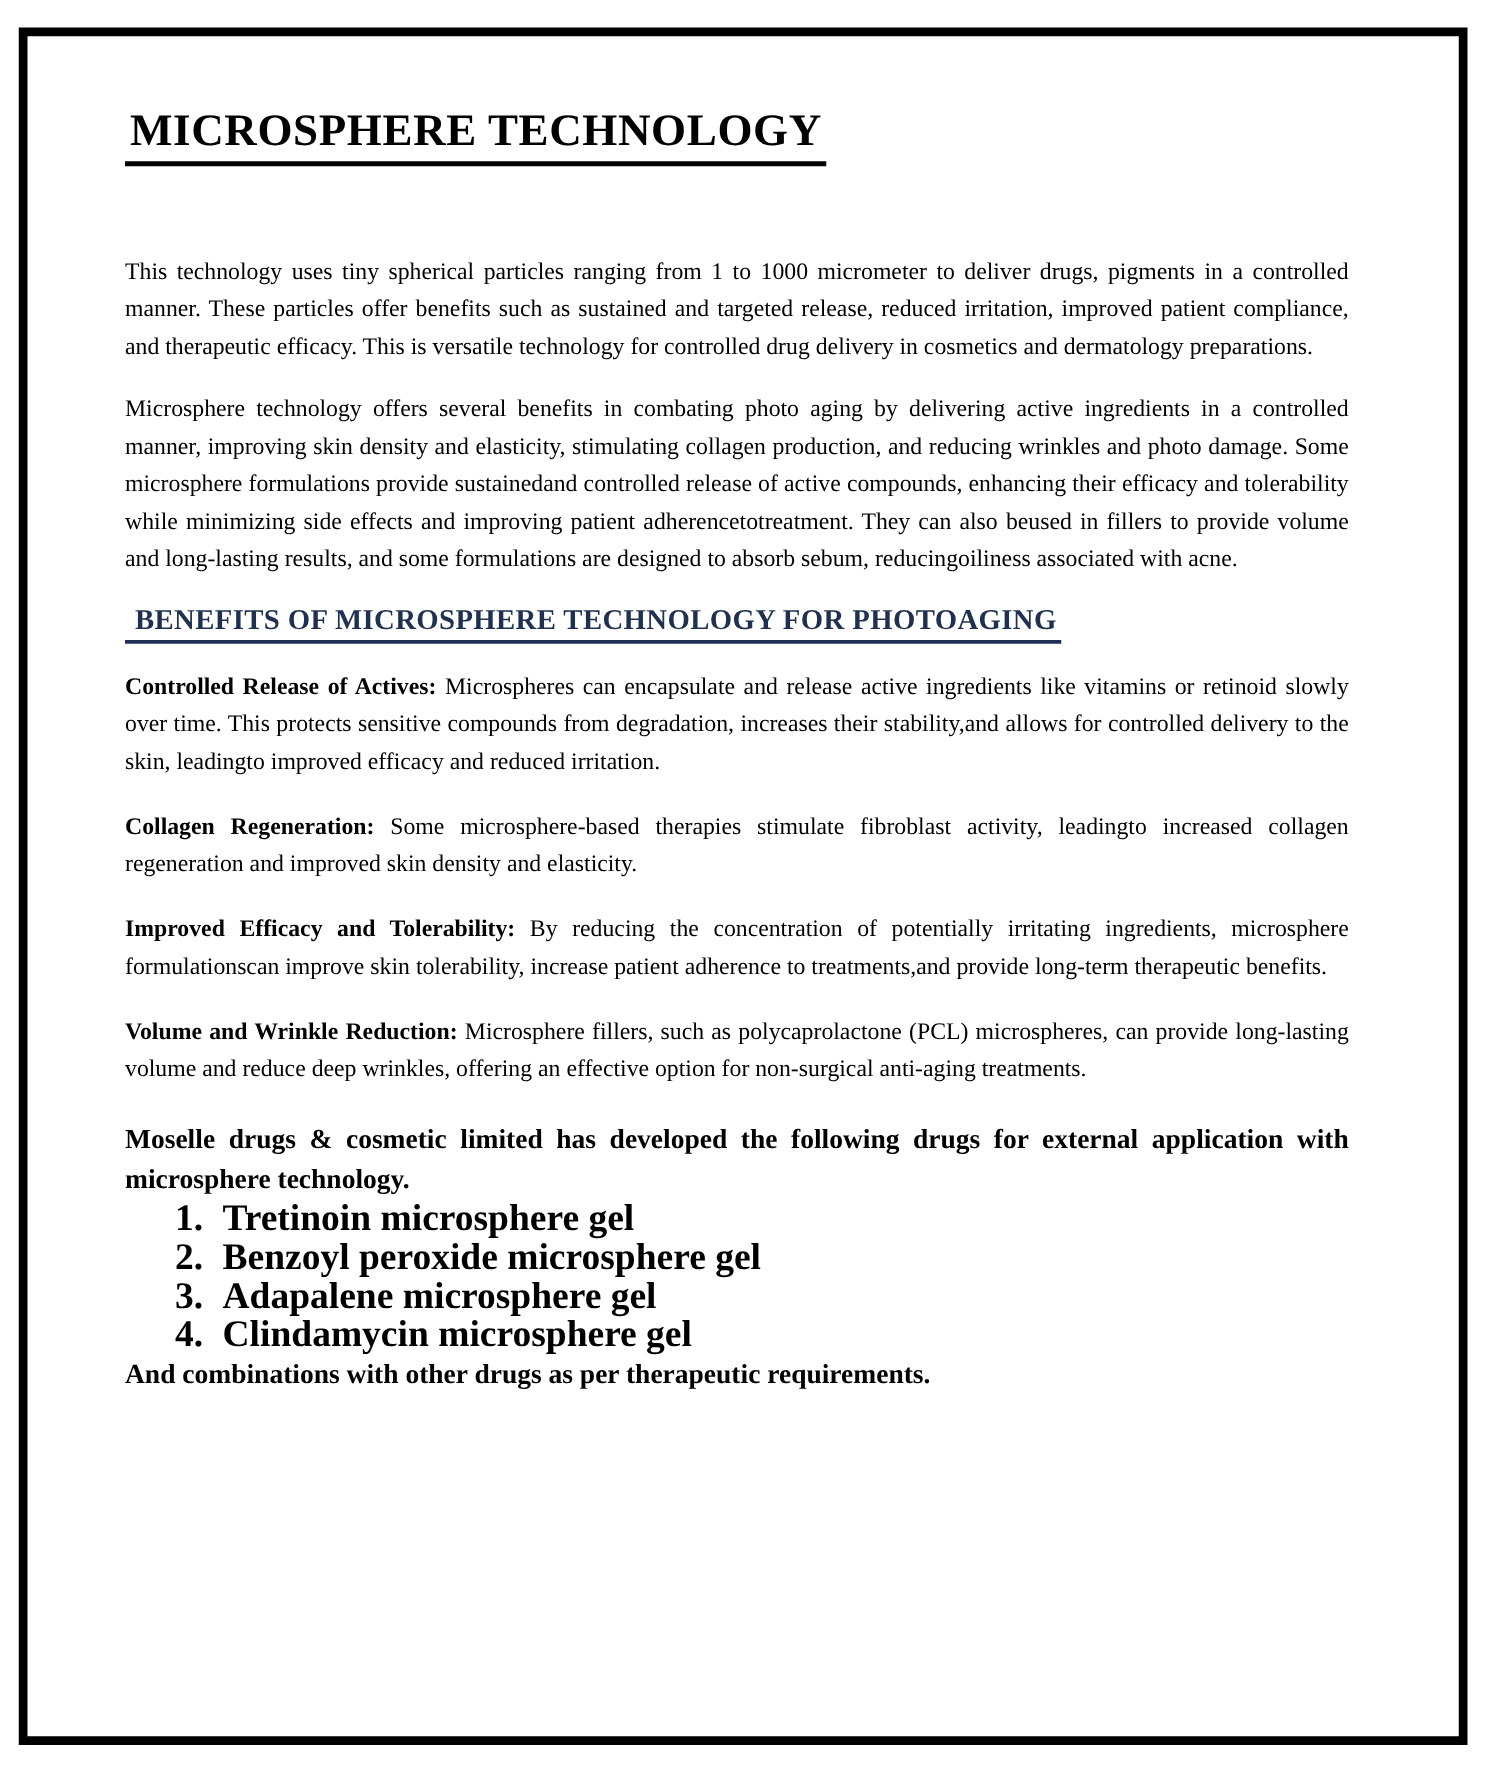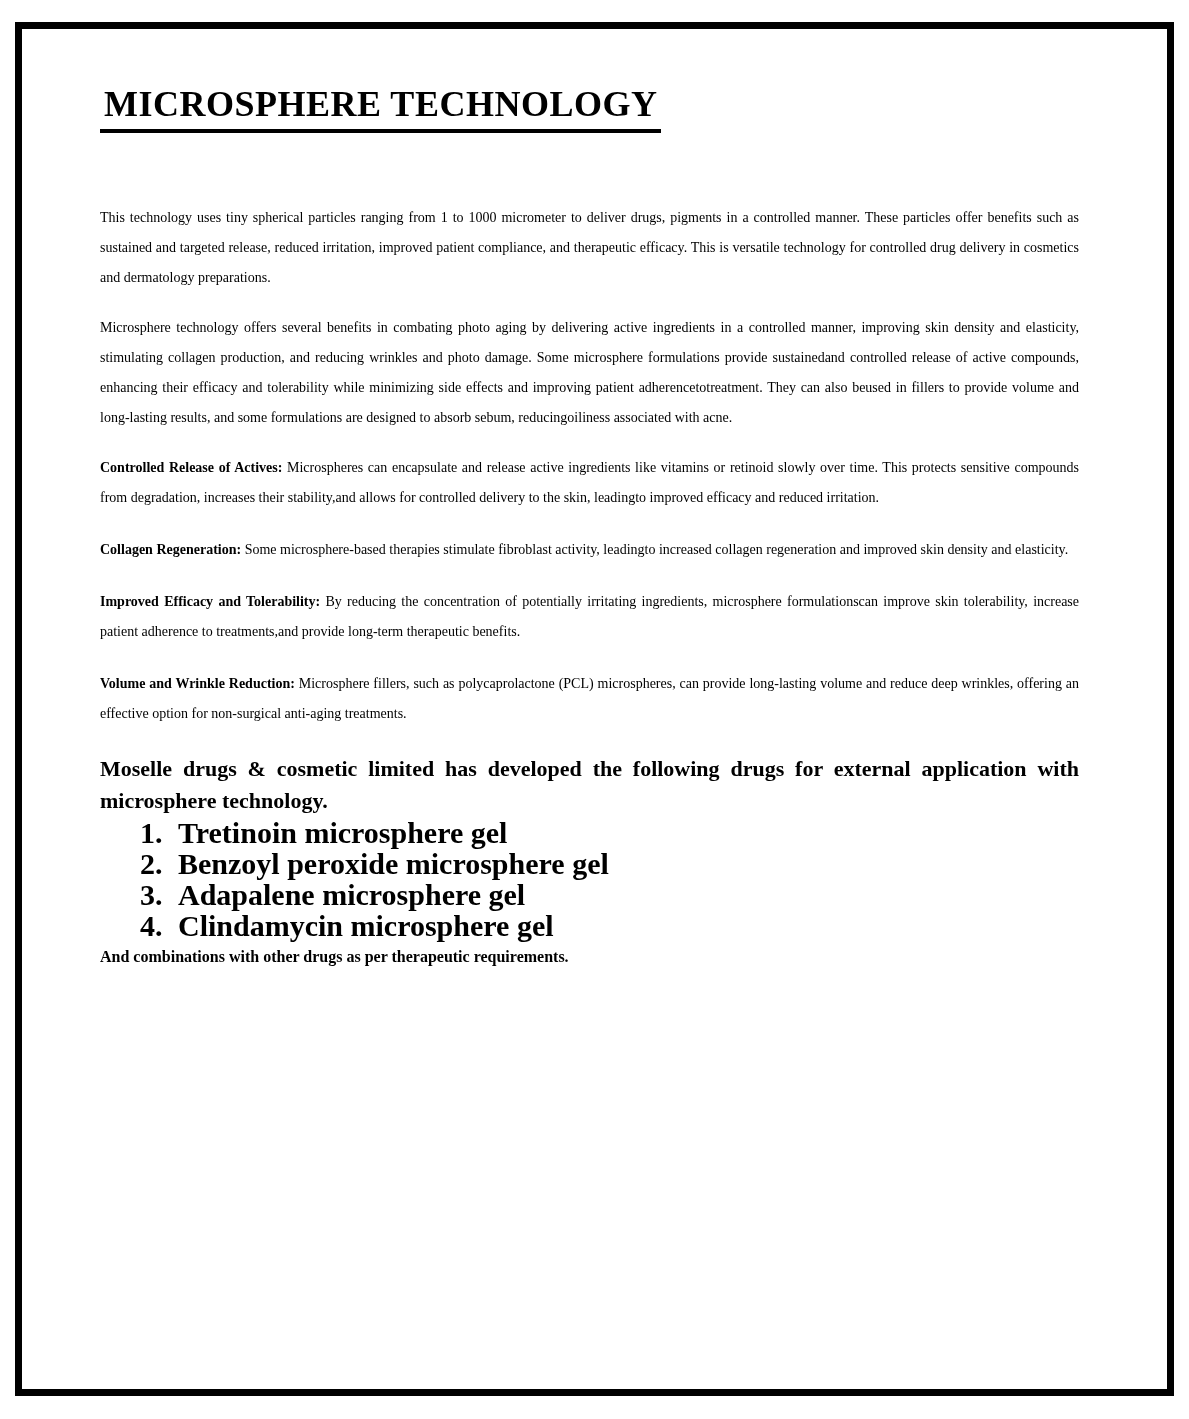--- a/index.html
+++ b/index.html
@@ -22,21 +22,21 @@
   .doc-title {
     display: inline-block;
     font-size: 36px;
     font-weight: 700;
     letter-spacing: 0.5px;
     border-bottom: 4px solid #000000;
     padding: 0 4px 3px 4px;
     line-height: 1.2;
   }
   .para {
-    font-size: 14px;
+    font-size: 19px;
     line-height: 30px;
     text-align: justify;
     margin-bottom: 18px;
     margin-top: 20px;
   }
   .section-heading-wrap { margin-top: 14px; margin-bottom: 20px; }
   .section-heading {
     display: inline-block;
     font-size: 23px;
     font-weight: 700;
@@ -56,39 +56,42 @@
     margin-top: 24px;
   }
   .drug-list { list-style: none; padding-left: 40px; margin: 0; }
   .drug-list li {
     font-size: 30px;
     line-height: 31px;
     font-weight: 700;
   }
   .drug-list .num { display: inline-block; min-width: 38px; }
   .closing-outro {
-    font-size: 16px;
+    font-size: 22px;
     line-height: 31px;
     font-weight: 700;
     font-family: Liberation Serif, serif;
   }
 </style>
 </head>
 <body>
 
 <div class="page">
 
   <div class="title-wrap">
     <span class="doc-title">MICROSPHERE TECHNOLOGY</span>
   </div>
 
   <p class="para">This technology uses tiny spherical particles ranging from 1 to 1000 micrometer to deliver drugs, pigments in a controlled manner. These particles offer benefits such as sustained and targeted release, reduced irritation, improved patient compliance, and therapeutic efficacy. This is versatile technology for controlled drug delivery in cosmetics and dermatology preparations.</p>
 
   <p class="para">Microsphere technology offers several benefits in combating photo aging by delivering active ingredients in a controlled manner, improving skin density and elasticity, stimulating collagen production, and reducing wrinkles and photo damage. Some microsphere formulations provide sustainedand controlled release of active compounds, enhancing their efficacy and tolerability while minimizing side effects and improving patient adherencetotreatment. They can also beused in fillers to provide volume and long-lasting results, and some formulations are designed to absorb sebum, reducingoiliness associated with acne.</p>
 
+  <div class="section-heading-wrap">
+    <span class="section-heading">BENEFITS OF MICROSPHERE TECHNOLOGY FOR PHOTOAGING</span>
+  </div>
 
   <p class="para benefit">
     <strong>Controlled Release of Actives: </strong><span>Microspheres can encapsulate and release active ingredients like vitamins or retinoid slowly over time. This protects sensitive compounds from degradation, increases their stability,and allows for controlled delivery to the skin, leadingto improved efficacy and reduced irritation.</span>
   </p>
 
   <p class="para benefit">
     <strong>Collagen Regeneration: </strong><span>Some microsphere-based therapies stimulate fibroblast activity, leadingto increased collagen regeneration and improved skin density and elasticity.</span>
   </p>
 
   <p class="para benefit">

